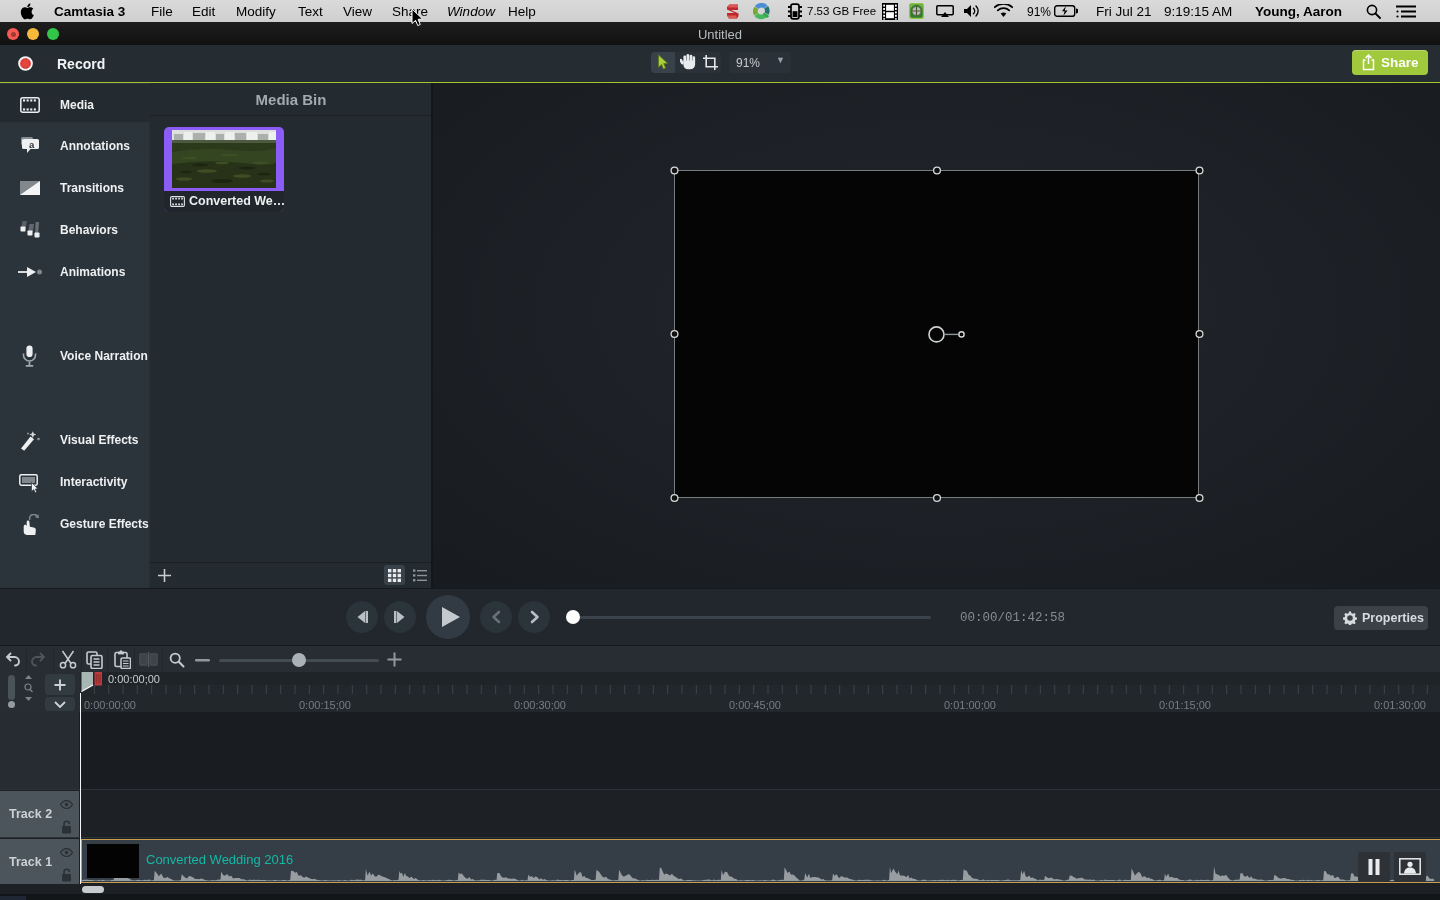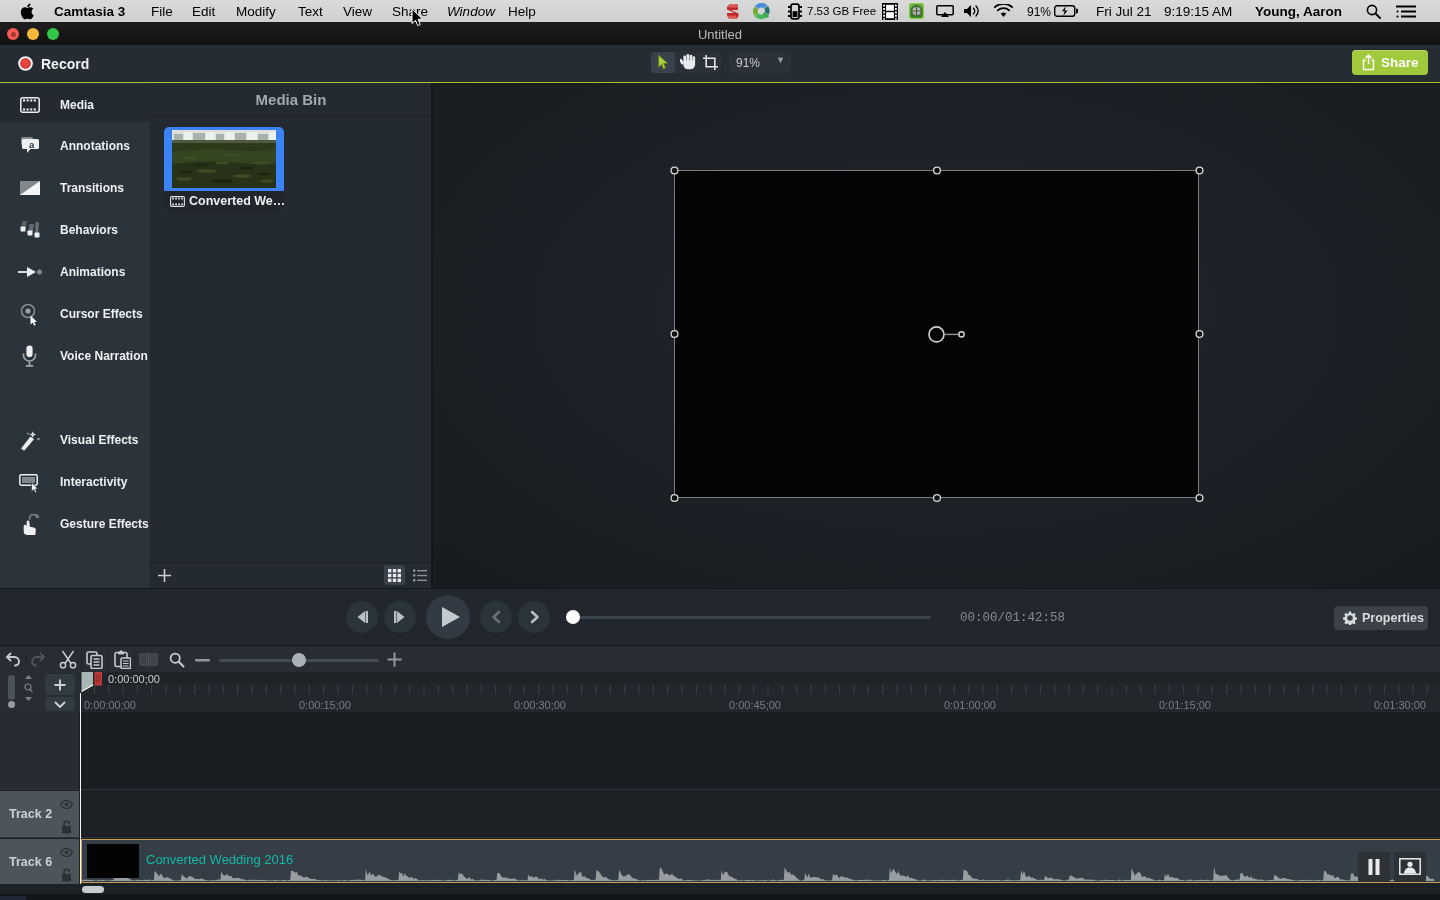--- a/index.html
+++ b/index.html
@@ -157,21 +157,21 @@
       </div>
     <div class="tl" style="left:27px; background:#f5b93c;"></div>
     <div class="tl" style="left:47px; background:#33c748;"></div>
   </div>
   <div id="title">Untitled</div>
   <div class="abs" id="toolbar">
     <svg class="abs" style="left:18px; top:11px;" width="15" height="15" viewBox="0 0 15 15">
       <circle cx="7.5" cy="7.5" r="6.4" fill="#e8453f" stroke="#f4f6f7" stroke-width="1.9"></circle>
       <circle cx="7.5" cy="7.5" r="4" fill="none" stroke="#bc3a33" stroke-width="1.1" stroke-dasharray="2 1.6"></circle>
     </svg>
-    <span class="abs" style="left:41px; top:11px; color:#f1f3f4; font-size:14px; font-weight:bold;">Record</span>
+    <span class="abs" style="left:57px; top:11px; color:#f1f3f4; font-size:14px; font-weight:bold;">Record</span>
     <div class="abs" style="left:651px; top:7px; width:70px; height:21px; background:#2a3138; border-radius:4px;"></div>
     <div class="abs" style="left:651px; top:7px; width:24px; height:21px; background:#39424a; border-radius:4px 0 0 4px;"></div>
     <svg class="abs" style="left:657px; top:9px;" width="13" height="17" viewBox="0 0 13 17">
       <path d="M1.5 1 L1.5 13.2 L4.6 10.5 L6.4 15 L8.6 14 L6.7 9.6 L10.6 9.3 Z" fill="#a8ce38" stroke="#5d7a1c" stroke-width="0.8"></path>
     </svg>
     <svg class="abs" style="left:680px; top:8px;" width="16" height="17" viewBox="0 0 16 17">
       <g fill="#e8ebed">
         <rect x="0.2" y="5.6" width="2.7" height="6" rx="1.35" transform="rotate(-28 1.55 8.6)"></rect>
         <rect x="3.4" y="2.4" width="2.7" height="8" rx="1.35"></rect>
         <rect x="6.5" y="1" width="2.7" height="9" rx="1.35"></rect>
@@ -244,28 +244,20 @@
       <div class="lbl">Behaviors</div>
     </div>
     <div class="item" style="top:168px;">
       <svg style="position:absolute; left:18px; top:16px;" width="25" height="10" viewBox="0 0 25 10">
         <path d="M0 4.1 H10 V5.9 H0 Z" fill="#edeff1"></path>
         <path d="M9 0 L18 5 L9 10 Z" fill="#edeff1"></path>
         <circle cx="21.5" cy="5" r="2.5" fill="#80878d"></circle>
       </svg>
       <div class="lbl">Animations</div>
     </div>
-    <div class="item" style="top:210px;">
-      <svg style="position:absolute; left:19px; top:10px;" width="22" height="23" viewBox="0 0 22 23">
-        <circle cx="9" cy="8" r="6.5" fill="none" stroke="#878e94" stroke-width="1.6"></circle>
-        <circle cx="9" cy="8" r="2.6" fill="#9ba2a8"></circle>
-        <path d="M11.5 12.5 L11.5 21.5 L13.8 19.6 L15.1 22.8 L16.7 22.1 L15.4 19 L17.9 18.7 Z" fill="#f2f4f5"></path>
-      </svg>
-      <div class="lbl">Cursor Effects</div>
-    </div>
     <div class="item" style="top:252px;">
       <svg style="position:absolute; left:22px; top:10px;" width="15" height="22" viewBox="0 0 15 22">
         <rect x="4.4" y="0.5" width="6.2" height="11.5" rx="3.1" fill="#edeff1"></rect>
         <path d="M1.5 8.5 v1.5 a6 6 0 0 0 12 0 V8.5" fill="none" stroke="#a2a9af" stroke-width="1.6"></path>
         <path d="M7.5 16.5 V20 M3.8 20.8 H11.2" stroke="#a2a9af" stroke-width="1.7"></path>
       </svg>
       <div class="lbl">Voice Narration</div>
     </div>
     <div class="item" style="top:336px;">
       <svg style="position:absolute; left:20px; top:11px;" width="21" height="21" viewBox="0 0 21 21">
@@ -290,21 +282,21 @@
         <path d="M7.8 5.8 C7.2 2.6 8.4 0.8 11.2 0.5 c1.9 -.2 3.4 .7 4 2.2" fill="none" stroke="#7e858b" stroke-width="1.6"></path>
         <path d="M15.8 0.6 l.4 2.8 -2.7 -.5" fill="none" stroke="#7e858b" stroke-width="1.4"></path>
       </svg>
       <div class="lbl">Gesture Effects</div>
     </div>
   </div>
   <div class="abs" id="bin">
     <div style="position:absolute; left:0; top:0; width:282px; height:33px; border-bottom:1px solid #1a1f24; text-align:center;">
       <span style="color:#a3aab0; font-size:15px; font-weight:bold; line-height:33px;">Media Bin</span>
     </div>
-    <div style="position:absolute; left:14px; top:44px; width:120px; height:85px; background:#3b82f6; border-radius:5px;">
+    <div style="position:absolute; left:14px; top:44px; width:120px; height:85px; background:#8b5cf6; border-radius:5px;">
       <svg style="position:absolute; left:8px; top:3px;" width="104" height="58" viewBox="0 0 104 58">
         <rect width="104" height="58" fill="#1f2816"></rect>
         <rect y="0" width="104" height="11" fill="#dde0dd"></rect>
         <g fill="#aab1ab">
             <rect x="2" y="4" width="9" height="7"></rect>
             <rect x="21" y="3" width="12" height="8"></rect>
             <rect x="44" y="4" width="8" height="7"></rect>
             <rect x="63" y="3" width="11" height="8"></rect>
             <rect x="86" y="4" width="10" height="7"></rect>
           </g>
@@ -544,21 +536,21 @@
             <circle cx="6.5" cy="4.5" r="1.8" fill="#2b3237"></circle>
           </svg>
         <svg style="position:absolute; left:61px; top:29px;" width="11" height="14" viewBox="0 0 11 14">
             <rect x="1" y="6" width="9" height="7.5" rx="1" fill="#2b3237"></rect>
             <path d="M3 6 V4 a2.7 2.7 0 0 1 5.4 0" fill="none" stroke="#2b3237" stroke-width="1.6"></path>
           </svg>
       </div>
     </div>
     <div class="trackrow" style="top:165px; height:48px; border-top:1px solid #2c3238; background:#1d2125;">
       <div class="thead">
-        <div class="tname">Track 6</div>
+        <div class="tname">Track 1</div>
         <svg style="position:absolute; left:60px; top:9px;" width="13" height="9" viewBox="0 0 13 9">
             <path d="M0.5 4.5 C2.5 1.5 4.5 0.5 6.5 0.5 C8.5 0.5 10.5 1.5 12.5 4.5 C10.5 7.5 8.5 8.5 6.5 8.5 C4.5 8.5 2.5 7.5 0.5 4.5 Z" fill="none" stroke="#2b3237" stroke-width="1.3"></path>
             <circle cx="6.5" cy="4.5" r="1.8" fill="#2b3237"></circle>
           </svg>
         <svg style="position:absolute; left:61px; top:29px;" width="11" height="14" viewBox="0 0 11 14">
             <rect x="1" y="6" width="9" height="7.5" rx="1" fill="#2b3237"></rect>
             <path d="M3 6 V4 a2.7 2.7 0 0 1 5.4 0" fill="none" stroke="#2b3237" stroke-width="1.6"></path>
           </svg>
       </div>
     </div>

